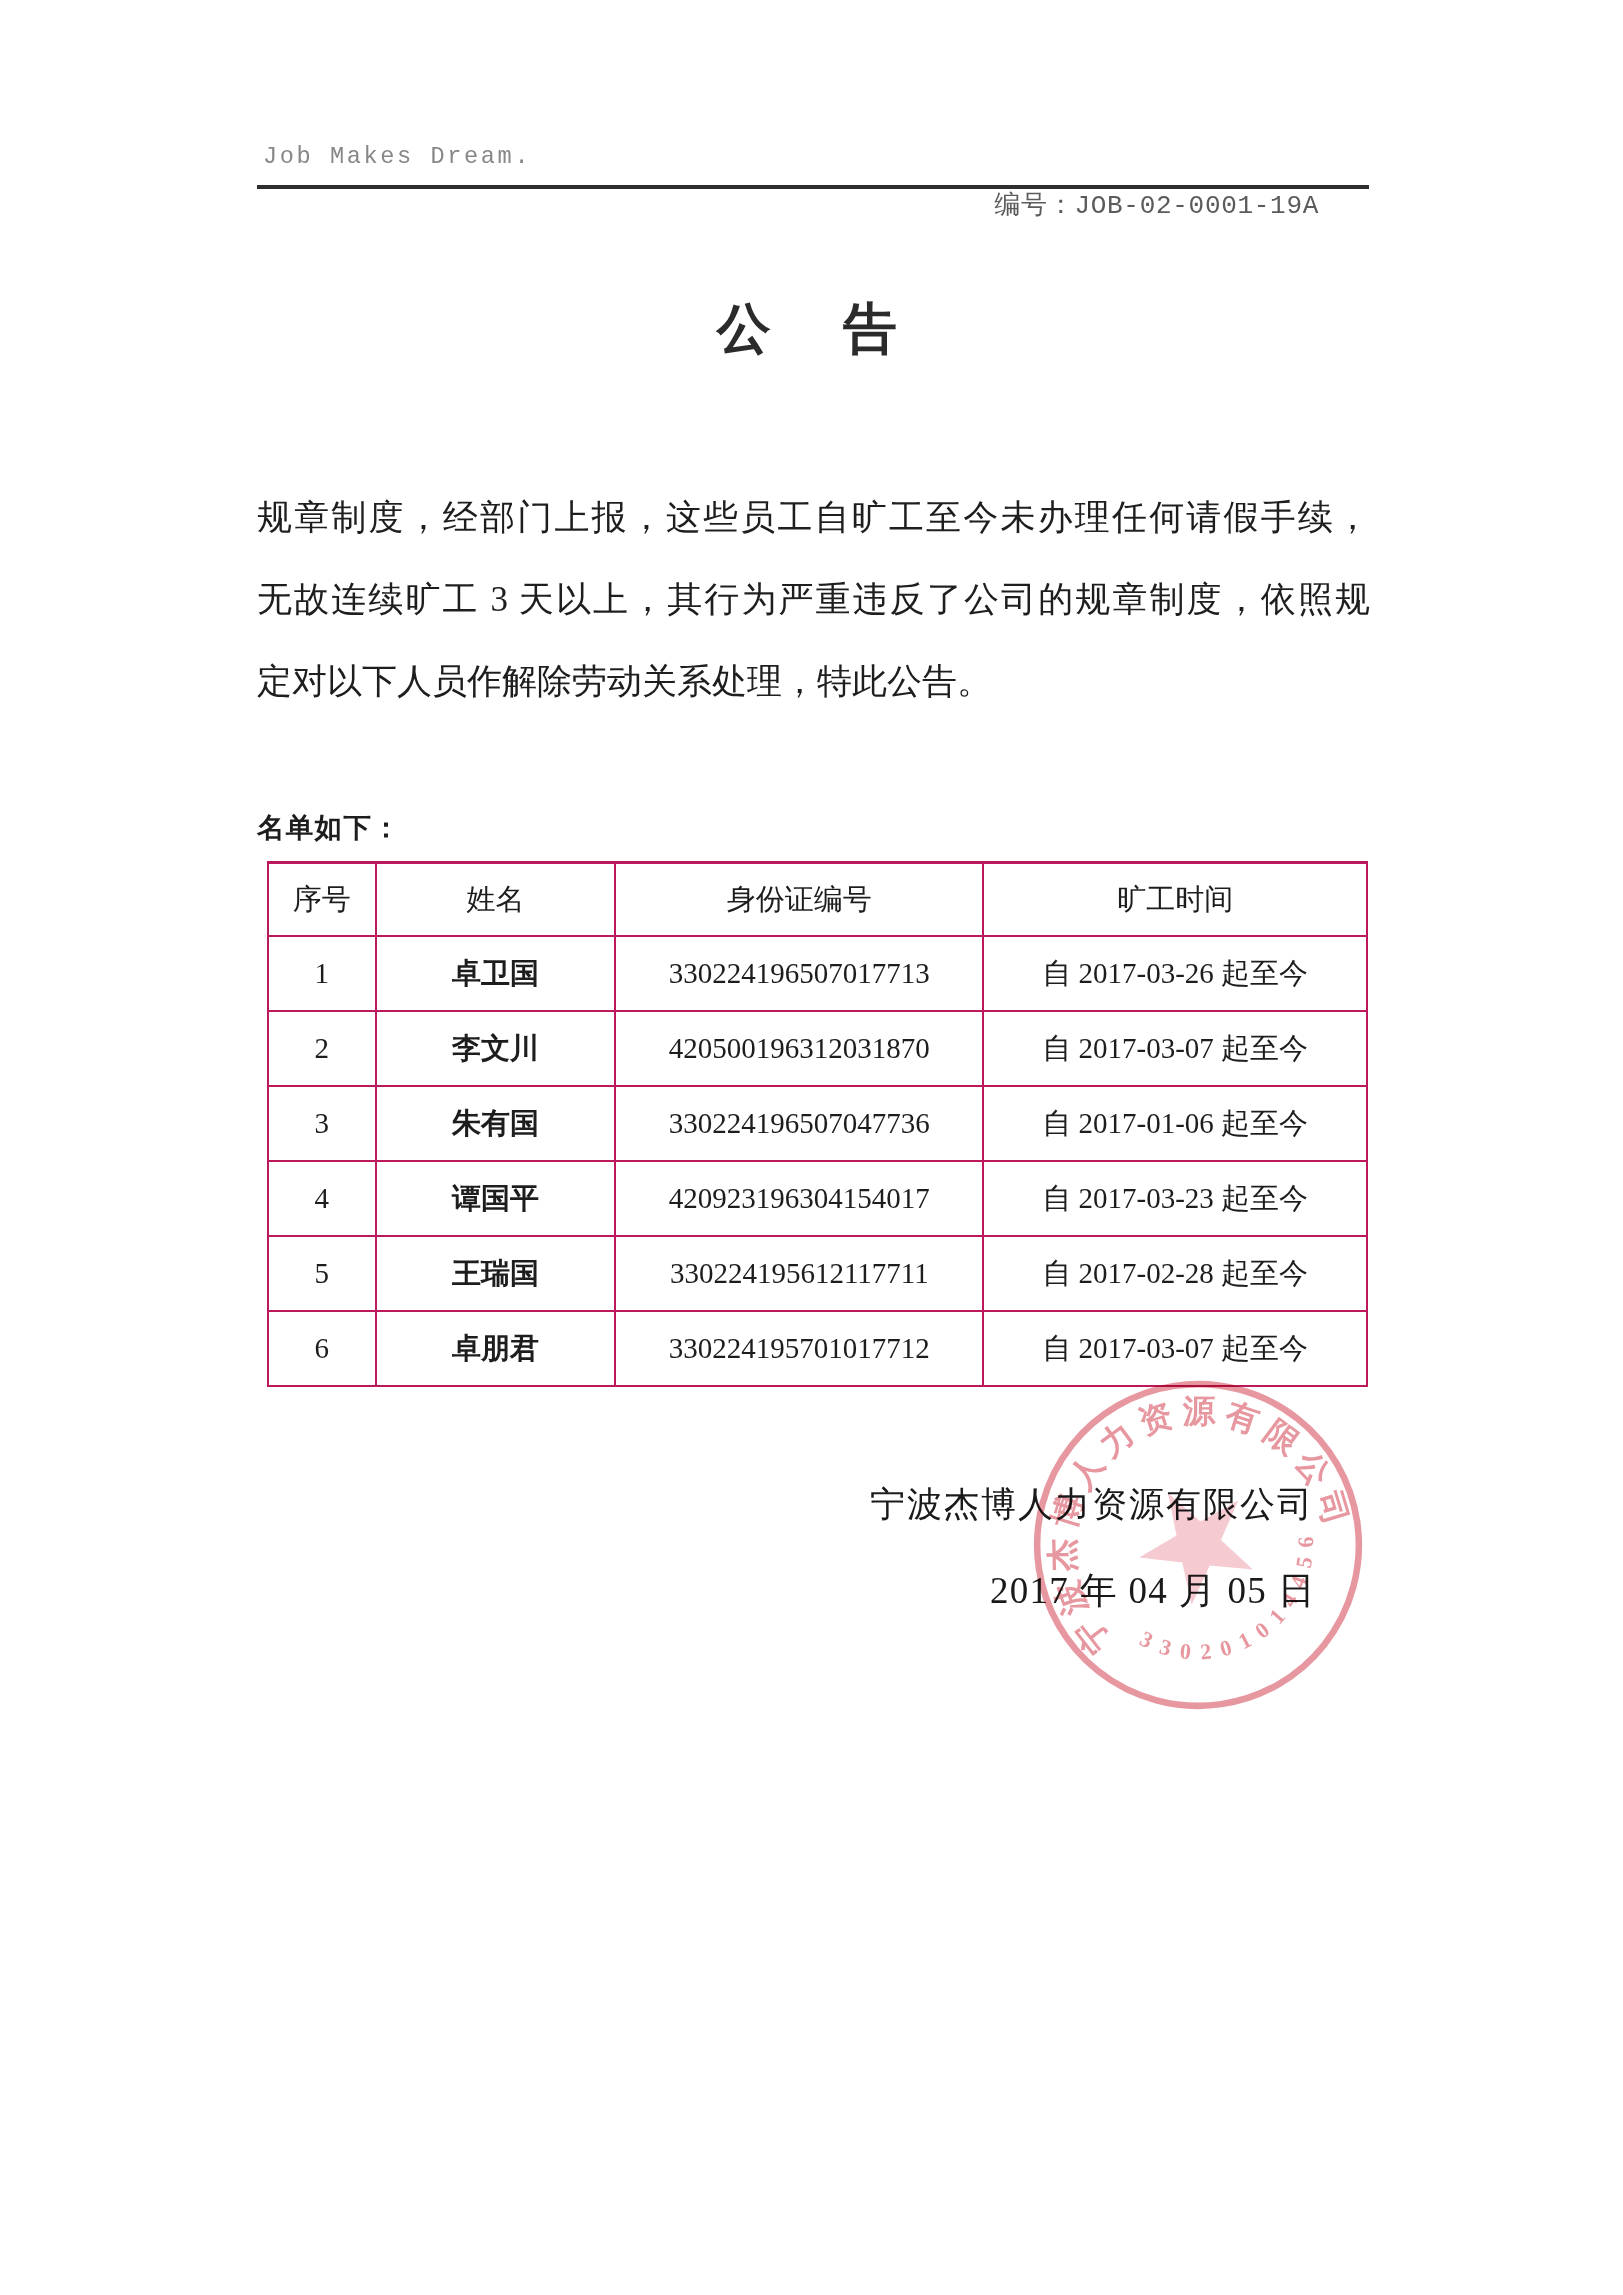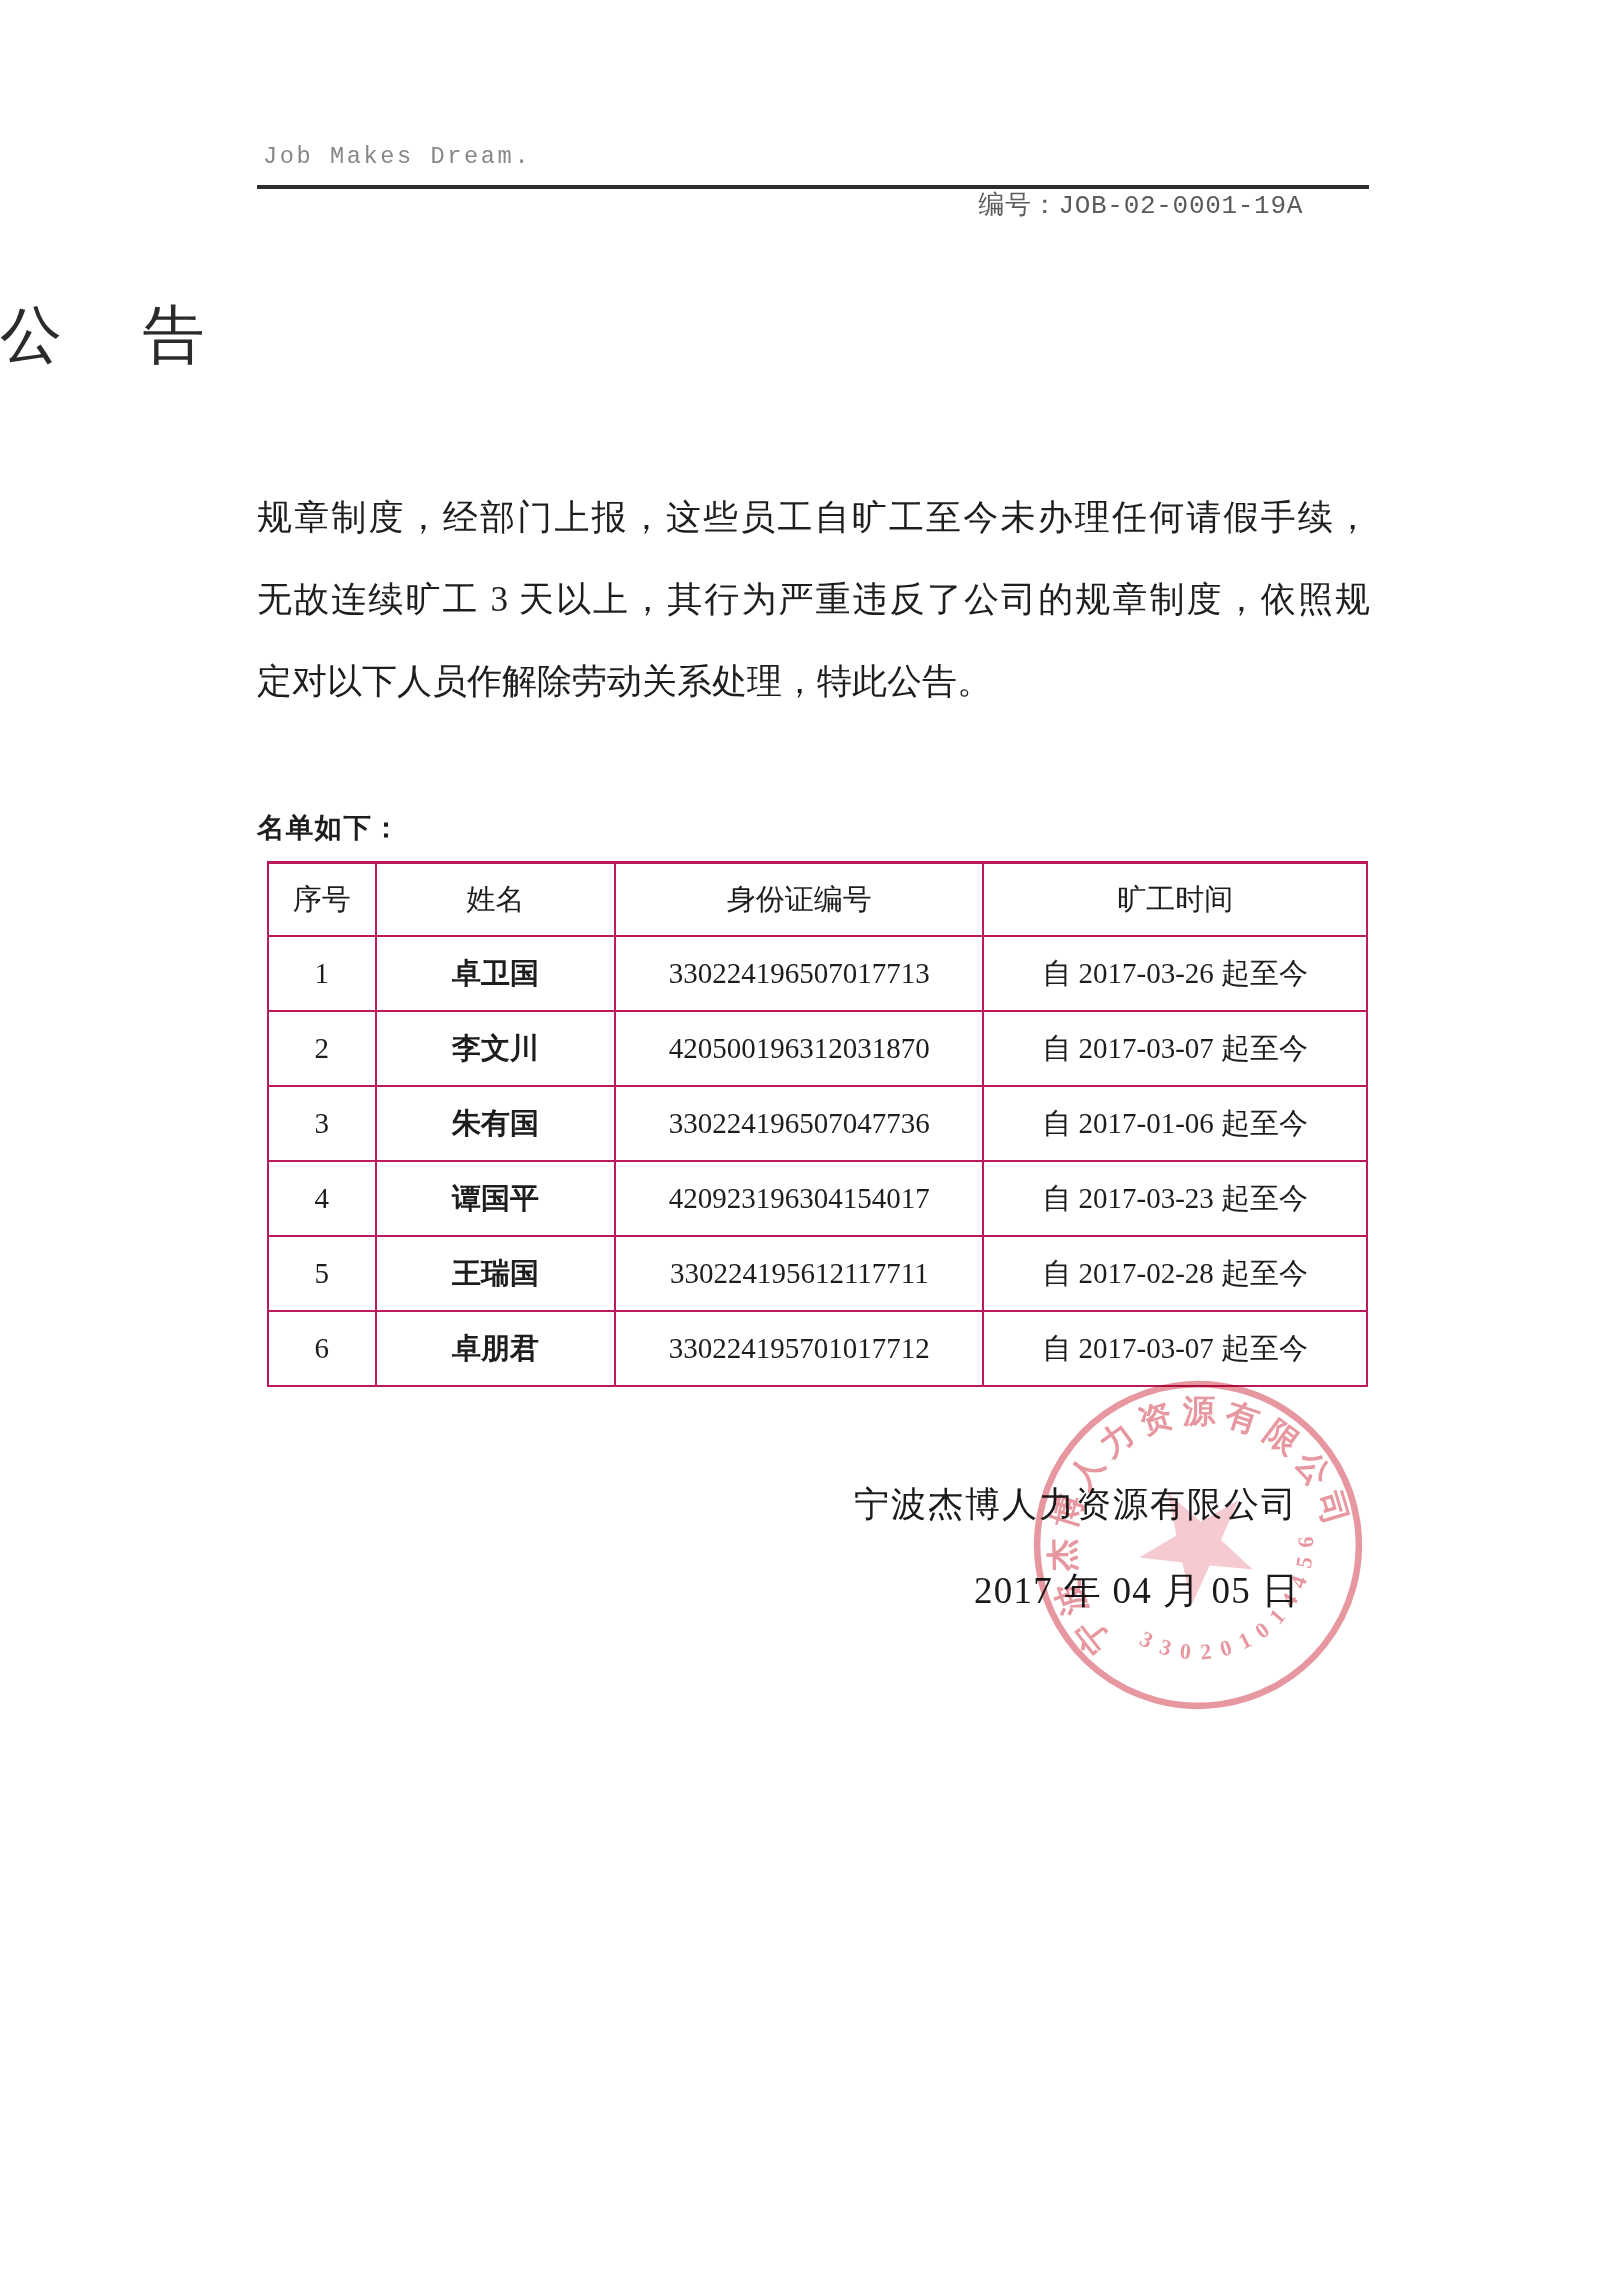--- a/index.html
+++ b/index.html
@@ -3,40 +3,41 @@
 <meta charset="utf-8">
 <style>
   html,body{margin:0;padding:0;background:#ffffff;}
   .page{
     position:relative;
     width:1562px;height:2295px;
     background:#ffffff;
     overflow:hidden;
     font-family:"Liberation Serif","DejaVu Serif",serif;
     color:#1f1f1f;
+    padding-left:16px;
   }
   
   .hdr-left{
     position:absolute;left:263px;top:143px;
     font-family:"Liberation Mono","DejaVu Sans Mono",monospace;
     font-size:23.6px;letter-spacing:2.6px;color:#878787;
   }
   .hdr-right{
     position:absolute;right:259px;top:139px;
     font-family:"Liberation Mono","DejaVu Sans Mono",monospace;
     font-size:26px;letter-spacing:0.7px;color:#5b5b5b;margin-top:48px;
   }
   .hdr-rule{
     position:absolute;left:257px;top:185px;width:1112px;height:3.9px;
     background:#2e2e2e;
   }
   
   .doc-title{
     position:absolute;left:0;top:293px;width:1623px;
-    font-size:62px;font-weight:normal;color:#2b2b2b;
+    text-align:center;font-size:54px;font-weight:bold;color:#2b2b2b;
     letter-spacing:9.2px;
   }
   
   .body-block{
     position:absolute;left:257px;top:477px;width:1113px;
     font-size:35px;line-height:82px;color:#1e1e1e;
   }
   .body-line{text-align:justify;text-align-last:justify;text-justify:inter-character;height:82px;overflow:hidden;}
   .body-line.first{text-indent:2em;}
   .body-line.last{text-align-last:left;}

